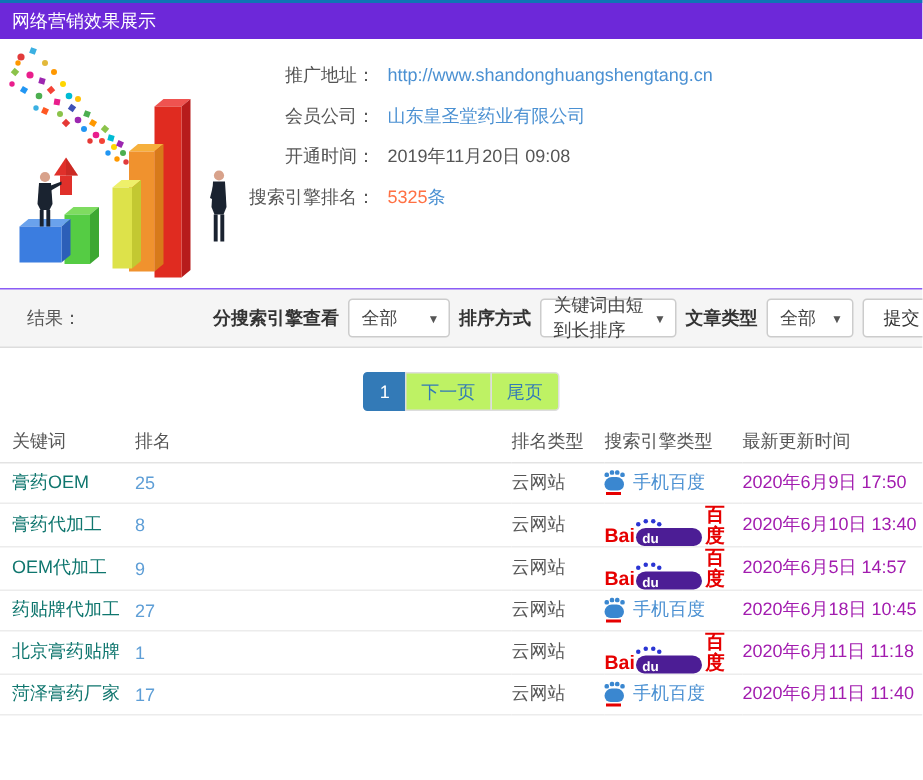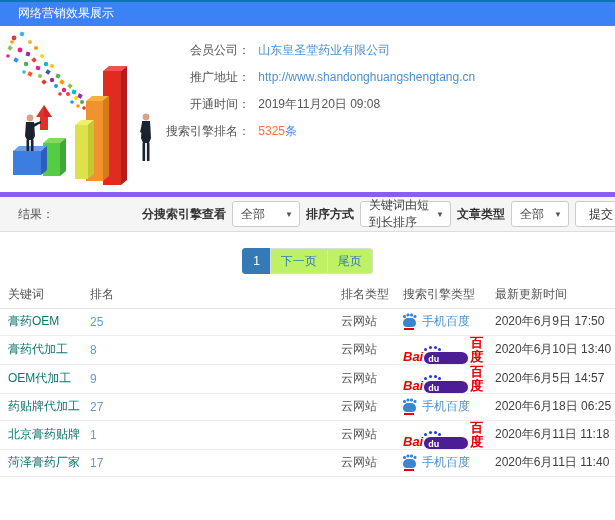--- a/index.html
+++ b/index.html
@@ -1,35 +1,35 @@
 <!DOCTYPE html>
 <html><head>
 <meta charset="utf-8">
 <style>
   * { margin:0; padding:0; box-sizing:border-box; }
   html,body { width:615px; height:520px; overflow:hidden; background:#fff;
               font-family:"Liberation Sans","DejaVu Sans",sans-serif; font-size:12px; color:#333; }
 
   
-  .topbar { height:26px; background:#3b82f6; border-top:2px solid #0f74b4;
-            color:#fff; line-height:24px; padding-left:18px; font-size:12px;font-family:Liberation Mono, monospace; }
+  .topbar { height:26px; background:#6d28d9; border-top:2px solid #0f74b4;
+            color:#fff; line-height:24px; padding-left:8px; font-size:12px; }
 
   
   .info-section { position:relative; height:166px; }
   .illus { position:absolute; left:0; top:2px; width:185px; height:160px; }
   .info-list { padding-top:14px; }
   .info-row { height:20px; margin-bottom:7px; line-height:20px; white-space:nowrap; }
   .info-label { display:inline-block; width:250px; text-align:right; color:#555; }
   .info-value { margin-left:5px; }
   .v-link { color:#4a90d2; }
   .v-plain { color:#555; }
   .v-orange { color:#ff7043; }
 
   
-  .filterbar { height:40px; background:#f5f5f5; border-top:5px solid #8b5cf6; border-bottom:1px solid #ddd;
+  .filterbar { height:40px; background:#f5f5f5; border-top:1px solid #8b5cf6; border-bottom:1px solid #ddd;
                display:flex; align-items:center; padding-left:18px; position:relative; }
   .result-label { color:#555; }
   .filter-group { position:absolute; right:-12px; display:flex; align-items:center; gap:6px; }
   .filter-label { font-weight:bold; color:#333; }
   .fake-select { background:#fff; border:1px solid #ccc; border-radius:3px; height:26px;
                  display:flex; align-items:center; justify-content:space-between;
                  padding:0 6px 0 8px; color:#444; cursor:pointer; }
   .fake-select .caret { font-size:8px; color:#555; margin-left:6px; }
   .sel-1 { width:68px; } .sel-2 { width:91px; } .sel-3 { width:58px; }
   .submit-btn { width:52px; height:26px; background:#fff; border:1px solid #ccc; border-radius:3px;
@@ -45,25 +45,25 @@
   .page-btn.active { background:#337ab7; border-color:#337ab7; color:#fff; }
 
   
   table { width:615px; border-collapse:collapse; table-layout:fixed; margin-top:8px; }
   col.c1{width:90px;} col.c2{width:auto;} col.c3{width:62px;} col.c4{width:92px;} col.c5{width:120px;}
   thead td { height:26px; font-weight:normal; color:#555; border-bottom:1px solid #e3e3e3; }
   tbody td { height:27px; border-bottom:1px solid #ececec; color:#555; }
   td:first-child { padding-left:8px; }
   .kw { color:#0f766e; }
   .rank { color:#5e9ed6; cursor:pointer; }
-  .date { color:#404040; }
+  .date { color:#a21caf; }
 
   
   .engine-baidu { display:inline-flex; align-items:flex-end; font-weight:bold; font-size:13px; line-height:14px; }
-  .engine-baidu .bai { color:#e60000; font-style:italic; }
+  .engine-baidu .bai { color:#e60000; }
   .engine-baidu .suffix { color:#e60000; margin-left:2px; }
   .paw { position:relative; display:inline-block; width:34px; height:12px; background:#4c1d95;
          border-radius:8px 8px 7px 7px; margin:0 0 0 1px;padding-left:44px; }
   .paw::before { content:''; position:absolute; top:-4px; left:0px; width:3px; height:3px; border-radius:50%;
                  background:#2b35d3; box-shadow:5px -2px 0 #2b35d3, 10px -2px 0 #2b35d3, 14px 0 0 #2b35d3; }
   .paw .du { position:absolute; left:4px; top:0px; color:#fff; font-size:9px; font-weight:bold; font-style:normal; }
 
   .engine-mobile { display:inline-flex; align-items:center; color:#4a90d2; }
   .mini-paw { position:relative; display:inline-block; width:13px; height:9px; background:#3a87d0;
               border-radius:6px 6px 5px 5px; margin-right:6px; margin-top:2px; }
@@ -164,26 +164,26 @@
       <circle cx="146" cy="89" r="3.4" fill="#d8a28b"></circle>
       <path d="M142,93 L150,93 L151,110 L149,115 L143,115 L141,110 Z" fill="#1a2330"></path>
       <path d="M142,96 L140,104 L142,105 L144,98 Z" fill="#1a2330"></path>
       <rect x="142.5" y="115" width="2.6" height="18" fill="#1a2330"></rect>
       <rect x="146.9" y="115" width="2.6" height="18" fill="#1a2330"></rect>
     </g>
   </svg>
 
   <div class="info-list">
     <div class="info-row">
+      <span class="info-label">推广地址：</span>
+      <span class="info-value v-link">http://www.shandonghuangshengtang.cn</span>
+    </div>
+    <div class="info-row">
       <span class="info-label">会员公司：</span>
       <span class="info-value v-link">山东皇圣堂药业有限公司</span>
-    </div>
-    <div class="info-row">
-      <span class="info-label">推广地址：</span>
-      <span class="info-value v-link">http://www.shandonghuangshengtang.cn</span>
     </div>
     <div class="info-row">
       <span class="info-label">开通时间：</span>
       <span class="info-value v-plain">2019年11月20日 09:08</span>
     </div>
     <div class="info-row">
       <span class="info-label">搜索引擎排名：</span>
       <span class="info-value v-orange">5325</span><span class="v-link">条</span>
     </div>
   </div>
@@ -287,21 +287,21 @@
       <td class="kw">药贴牌代加工</td>
       <td><span class="rank">27</span></td>
       <td>云网站</td>
       <td>
         
         <span class="engine-mobile">
             <span class="mini-paw"></span>
             <span>手机百度</span>
           </span>
       </td>
-      <td class="date">2020年6月18日 06:25</td>
+      <td class="date">2020年6月18日 10:45</td>
     </tr>
       <tr style="">
       <td class="kw">北京膏药贴牌</td>
       <td><span class="rank">1</span></td>
       <td>云网站</td>
       <td>
         <span class="engine-baidu">
             <span class="bai">Bai</span>
             <span class="paw">
               <span class="du">du</span>

